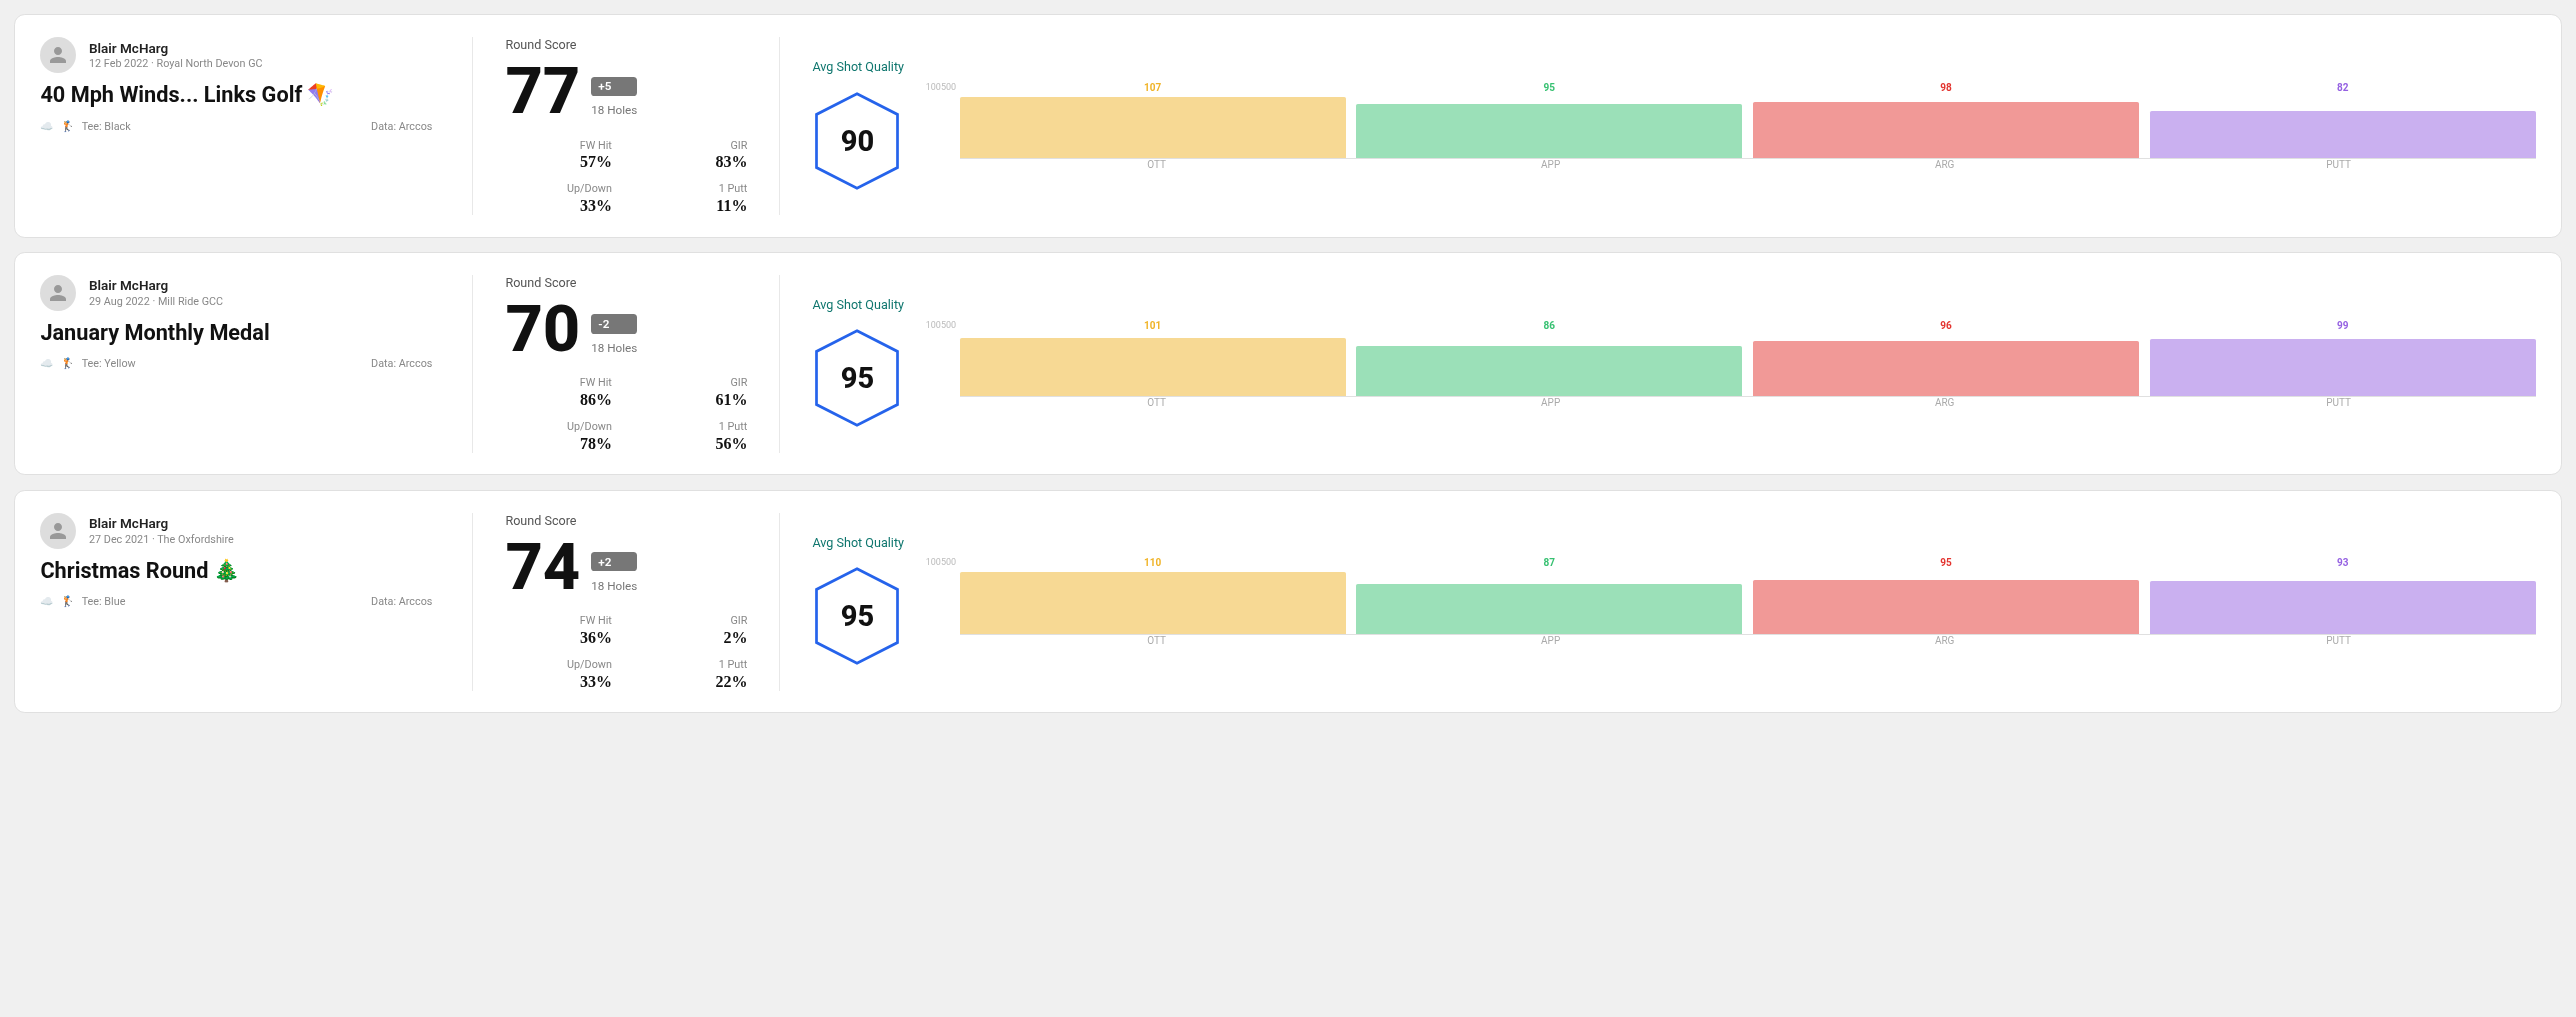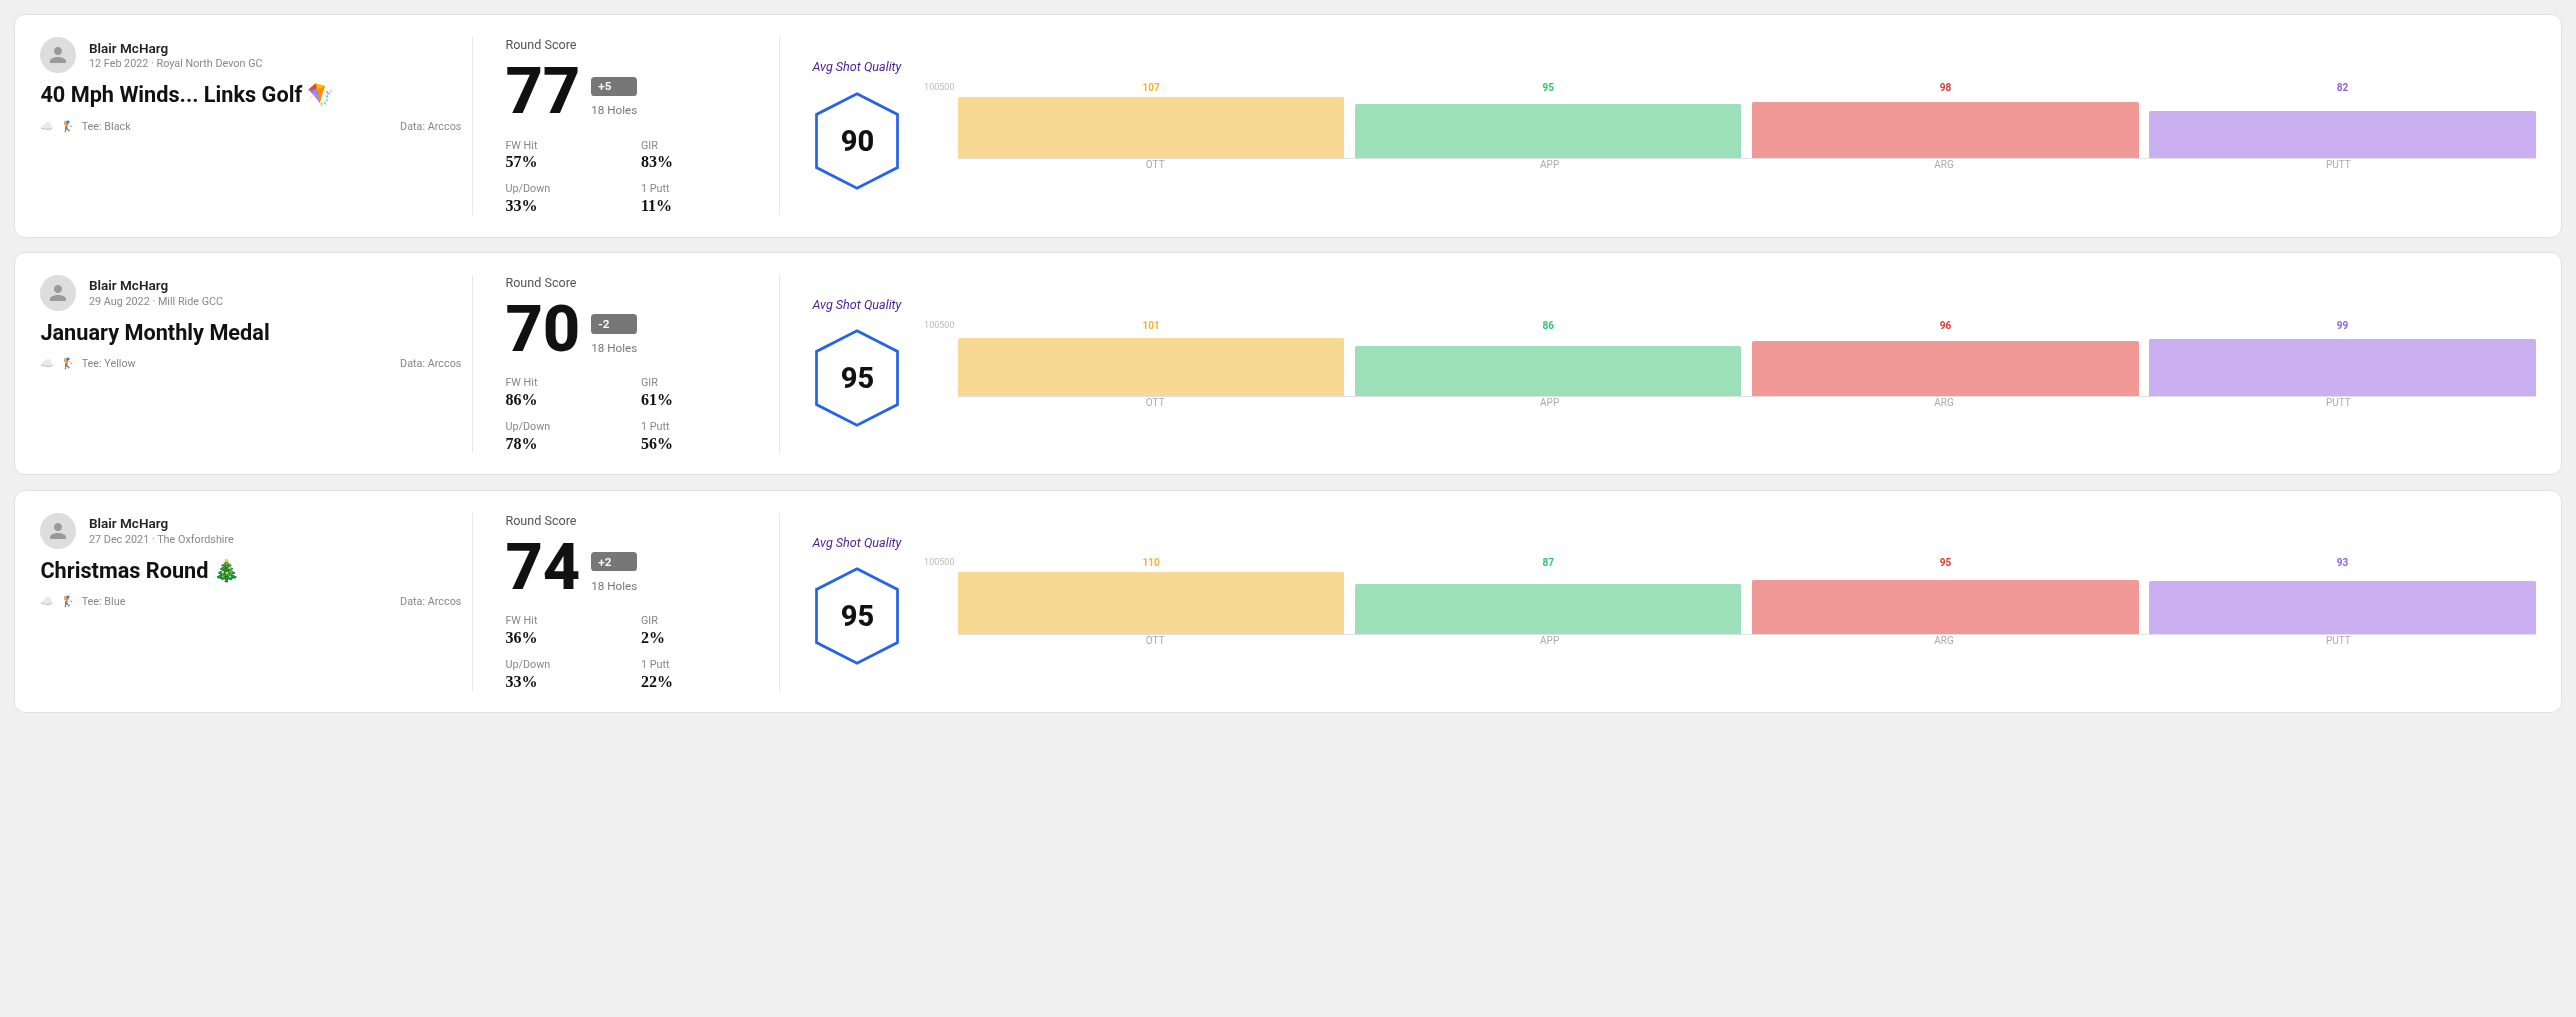--- a/index.html
+++ b/index.html
@@ -14,21 +14,21 @@
       border-radius: 10.8px;
       border: 0.9px solid #e0e0e0;
       padding: 21.7px 25px;
       margin-bottom: 14.4px;
       display: flex;
       align-items: stretch;
       gap: 0;
     }
     .card-left {
       flex: 0 0 433px;
-      padding-right: 11px;
+      padding-right: 40px;
       border-right: 0.9px solid #e8e8e8;
     }
     .card-middle {
       flex: 0 0 307px;
       padding: 0 32px;
       border-right: 0.9px solid #e8e8e8;
     }
     .card-quality {
       flex: 1;
       padding-left: 32px;
@@ -124,38 +124,38 @@
     .score-sub {
       display: flex;
       flex-direction: column;
       gap: 3.6px;
       margin-bottom: 7.2px;
     }
     .stats-grid {
       display: grid;
       grid-template-columns: 1fr 1fr;
       gap: 10.8px 29px;
+      text-align: right;
     }
     .stat-item {}
     .stat-label {
       font-size: 10.8px;
       color: #888;
       margin-bottom: 1.8px;
     }
     .stat-value {
       font-size: 16px;
       font-weight: 700;
       color: #111;
       font-family: Liberation Serif, serif;
     }
     .quality-label {
       font-size: 12.6px;
-      color: #4c1d95;
+      color: #0f766e;
       margin-bottom: 14.4px;
-      font-style: italic;
     }
     .hexagon {
       width: 90px;
       height: 104px;
       position: relative;
       display: flex;
       align-items: center;
       justify-content: center;
     }
     .hexagon svg {

